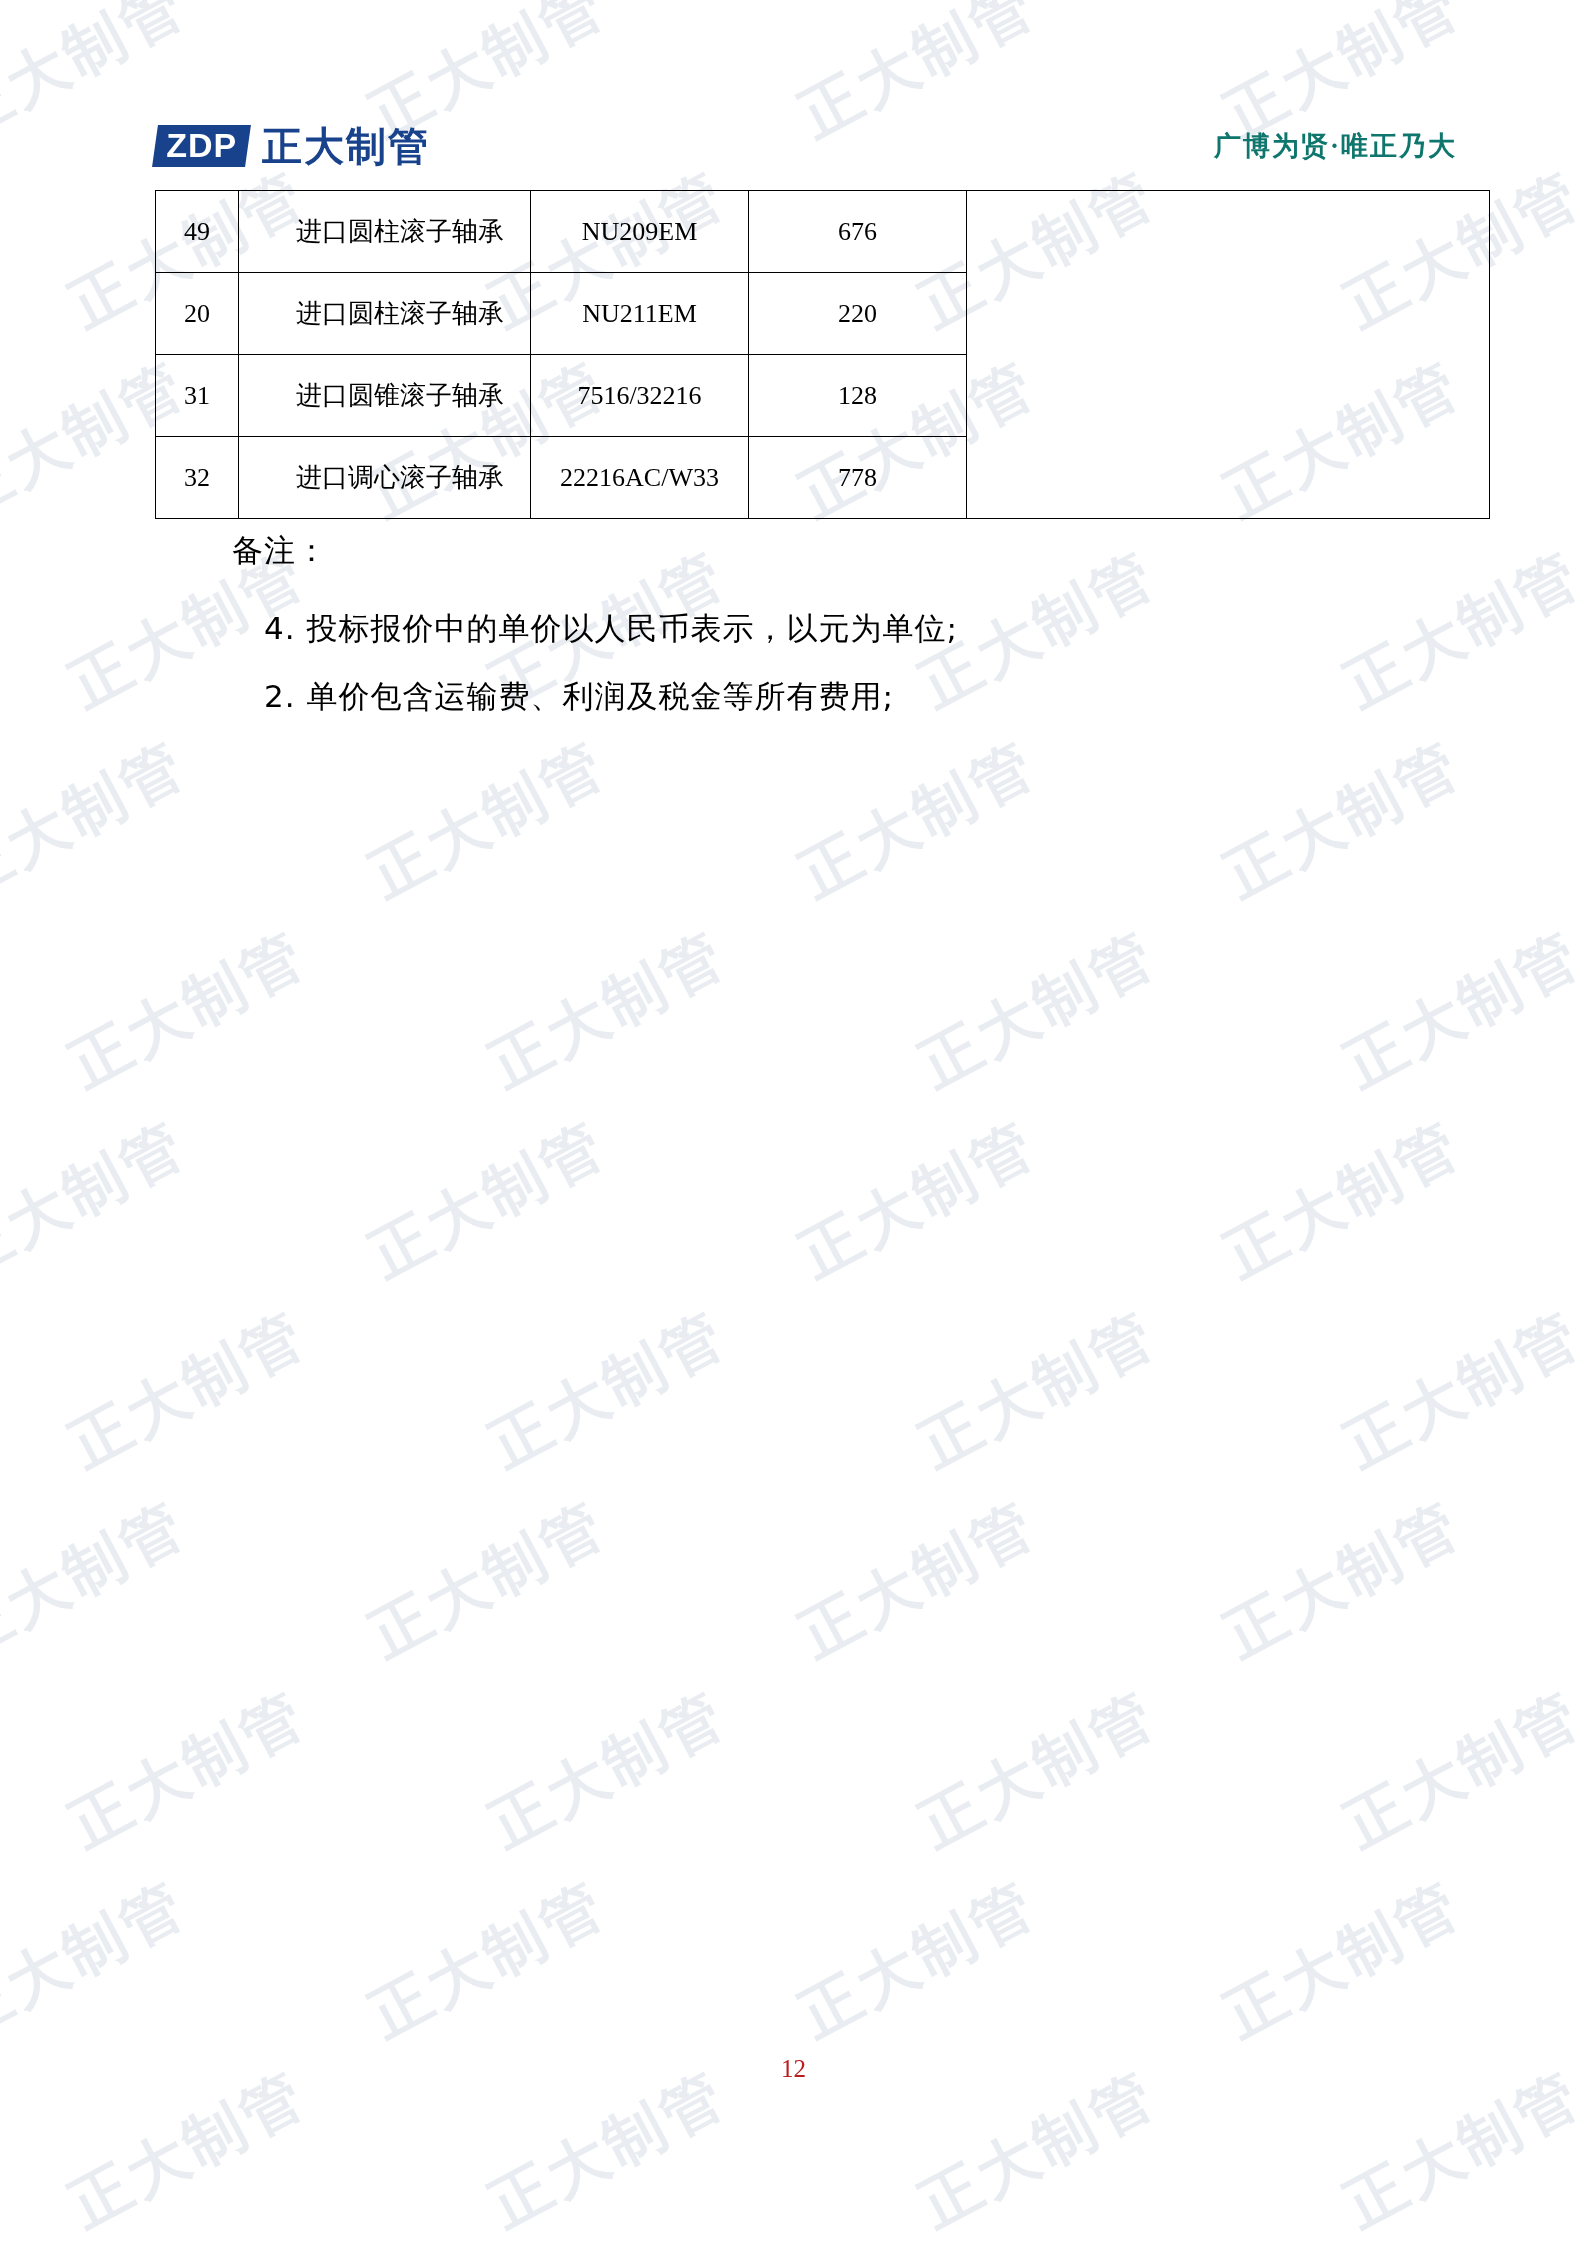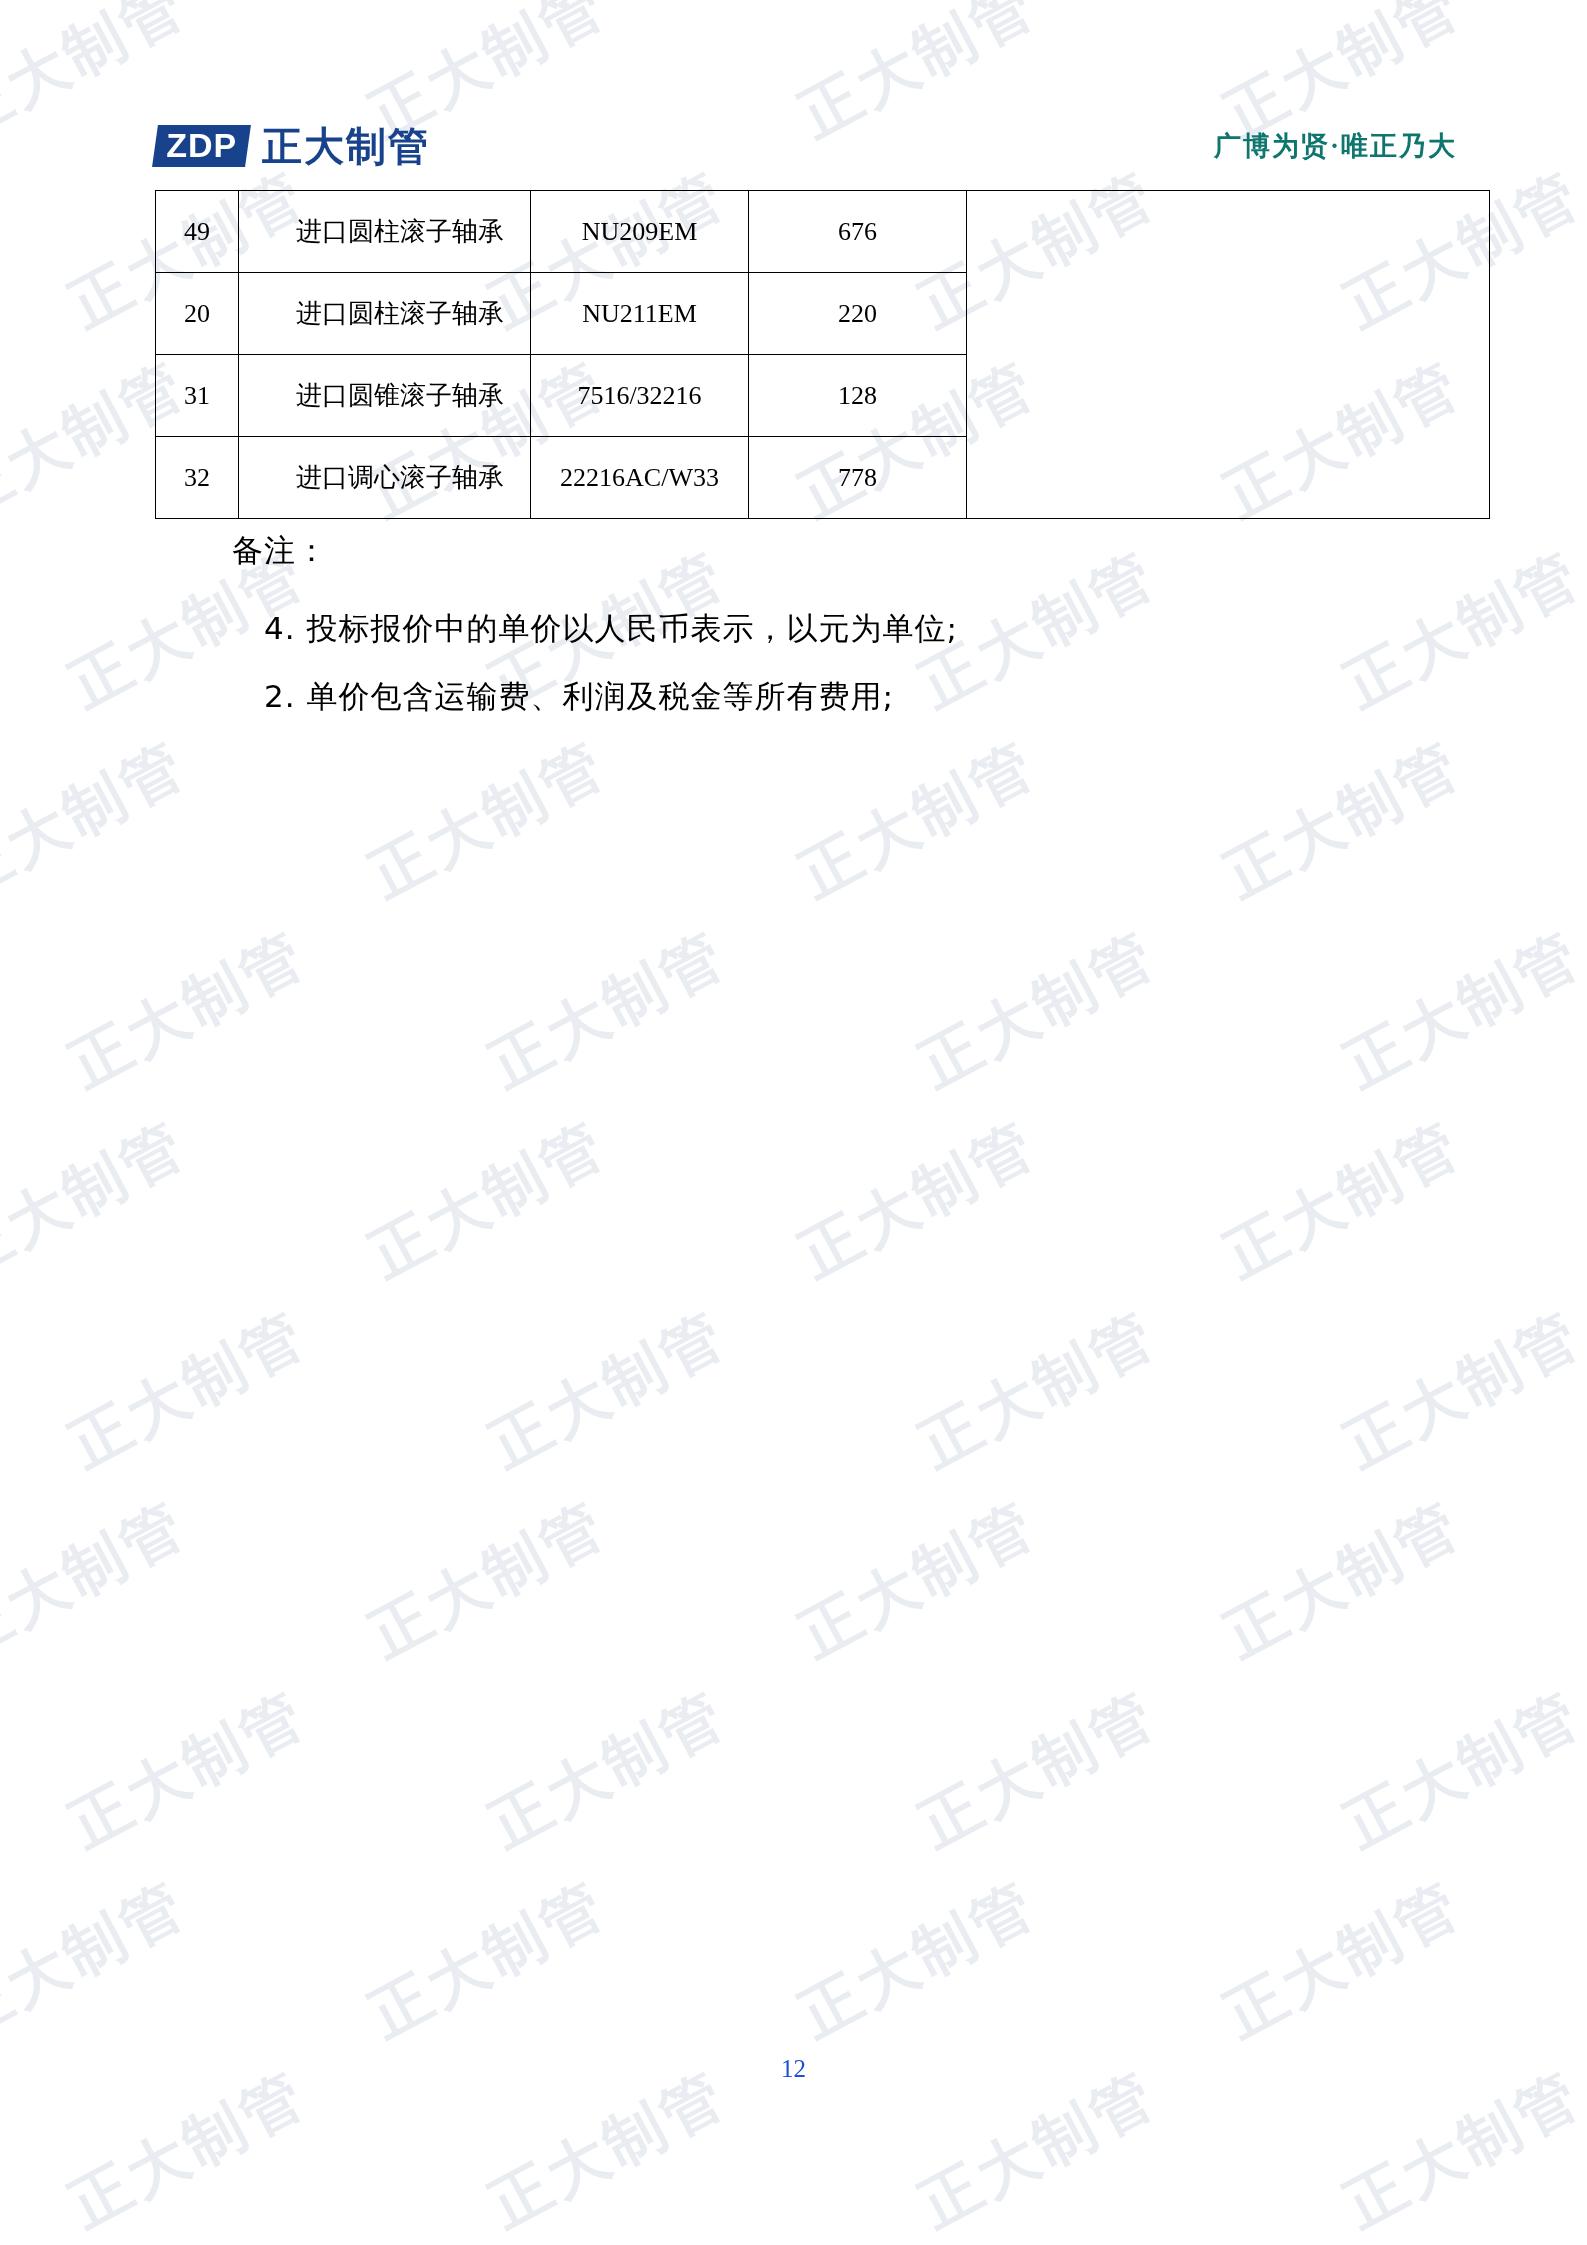--- a/index.html
+++ b/index.html
@@ -156,21 +156,21 @@
 
   
   .page-number {
     position: absolute;
     left: 0;
     right: 0;
     top: 2055px;
     text-align: center;
     font-family: "Liberation Serif", serif;
     font-size: 25px;
-    color: #1d4ed8;
+    color: #b91c1c;
   }
 </style>
 </head>
 <body>
 
 <div class="watermark-layer" id="wm-layer">
     <div class="wm" style="color: rgb(233, 237, 242); left: -60px; top: 20px;">正大制管</div>
     <div class="wm" style="color: rgb(233, 237, 242); left: 360px; top: 20px;">正大制管</div>
     <div class="wm" style="color: rgb(233, 237, 242); left: 790px; top: 20px;">正大制管</div>
     <div class="wm" style="color: rgb(233, 237, 242); left: 1215px; top: 20px;">正大制管</div>

